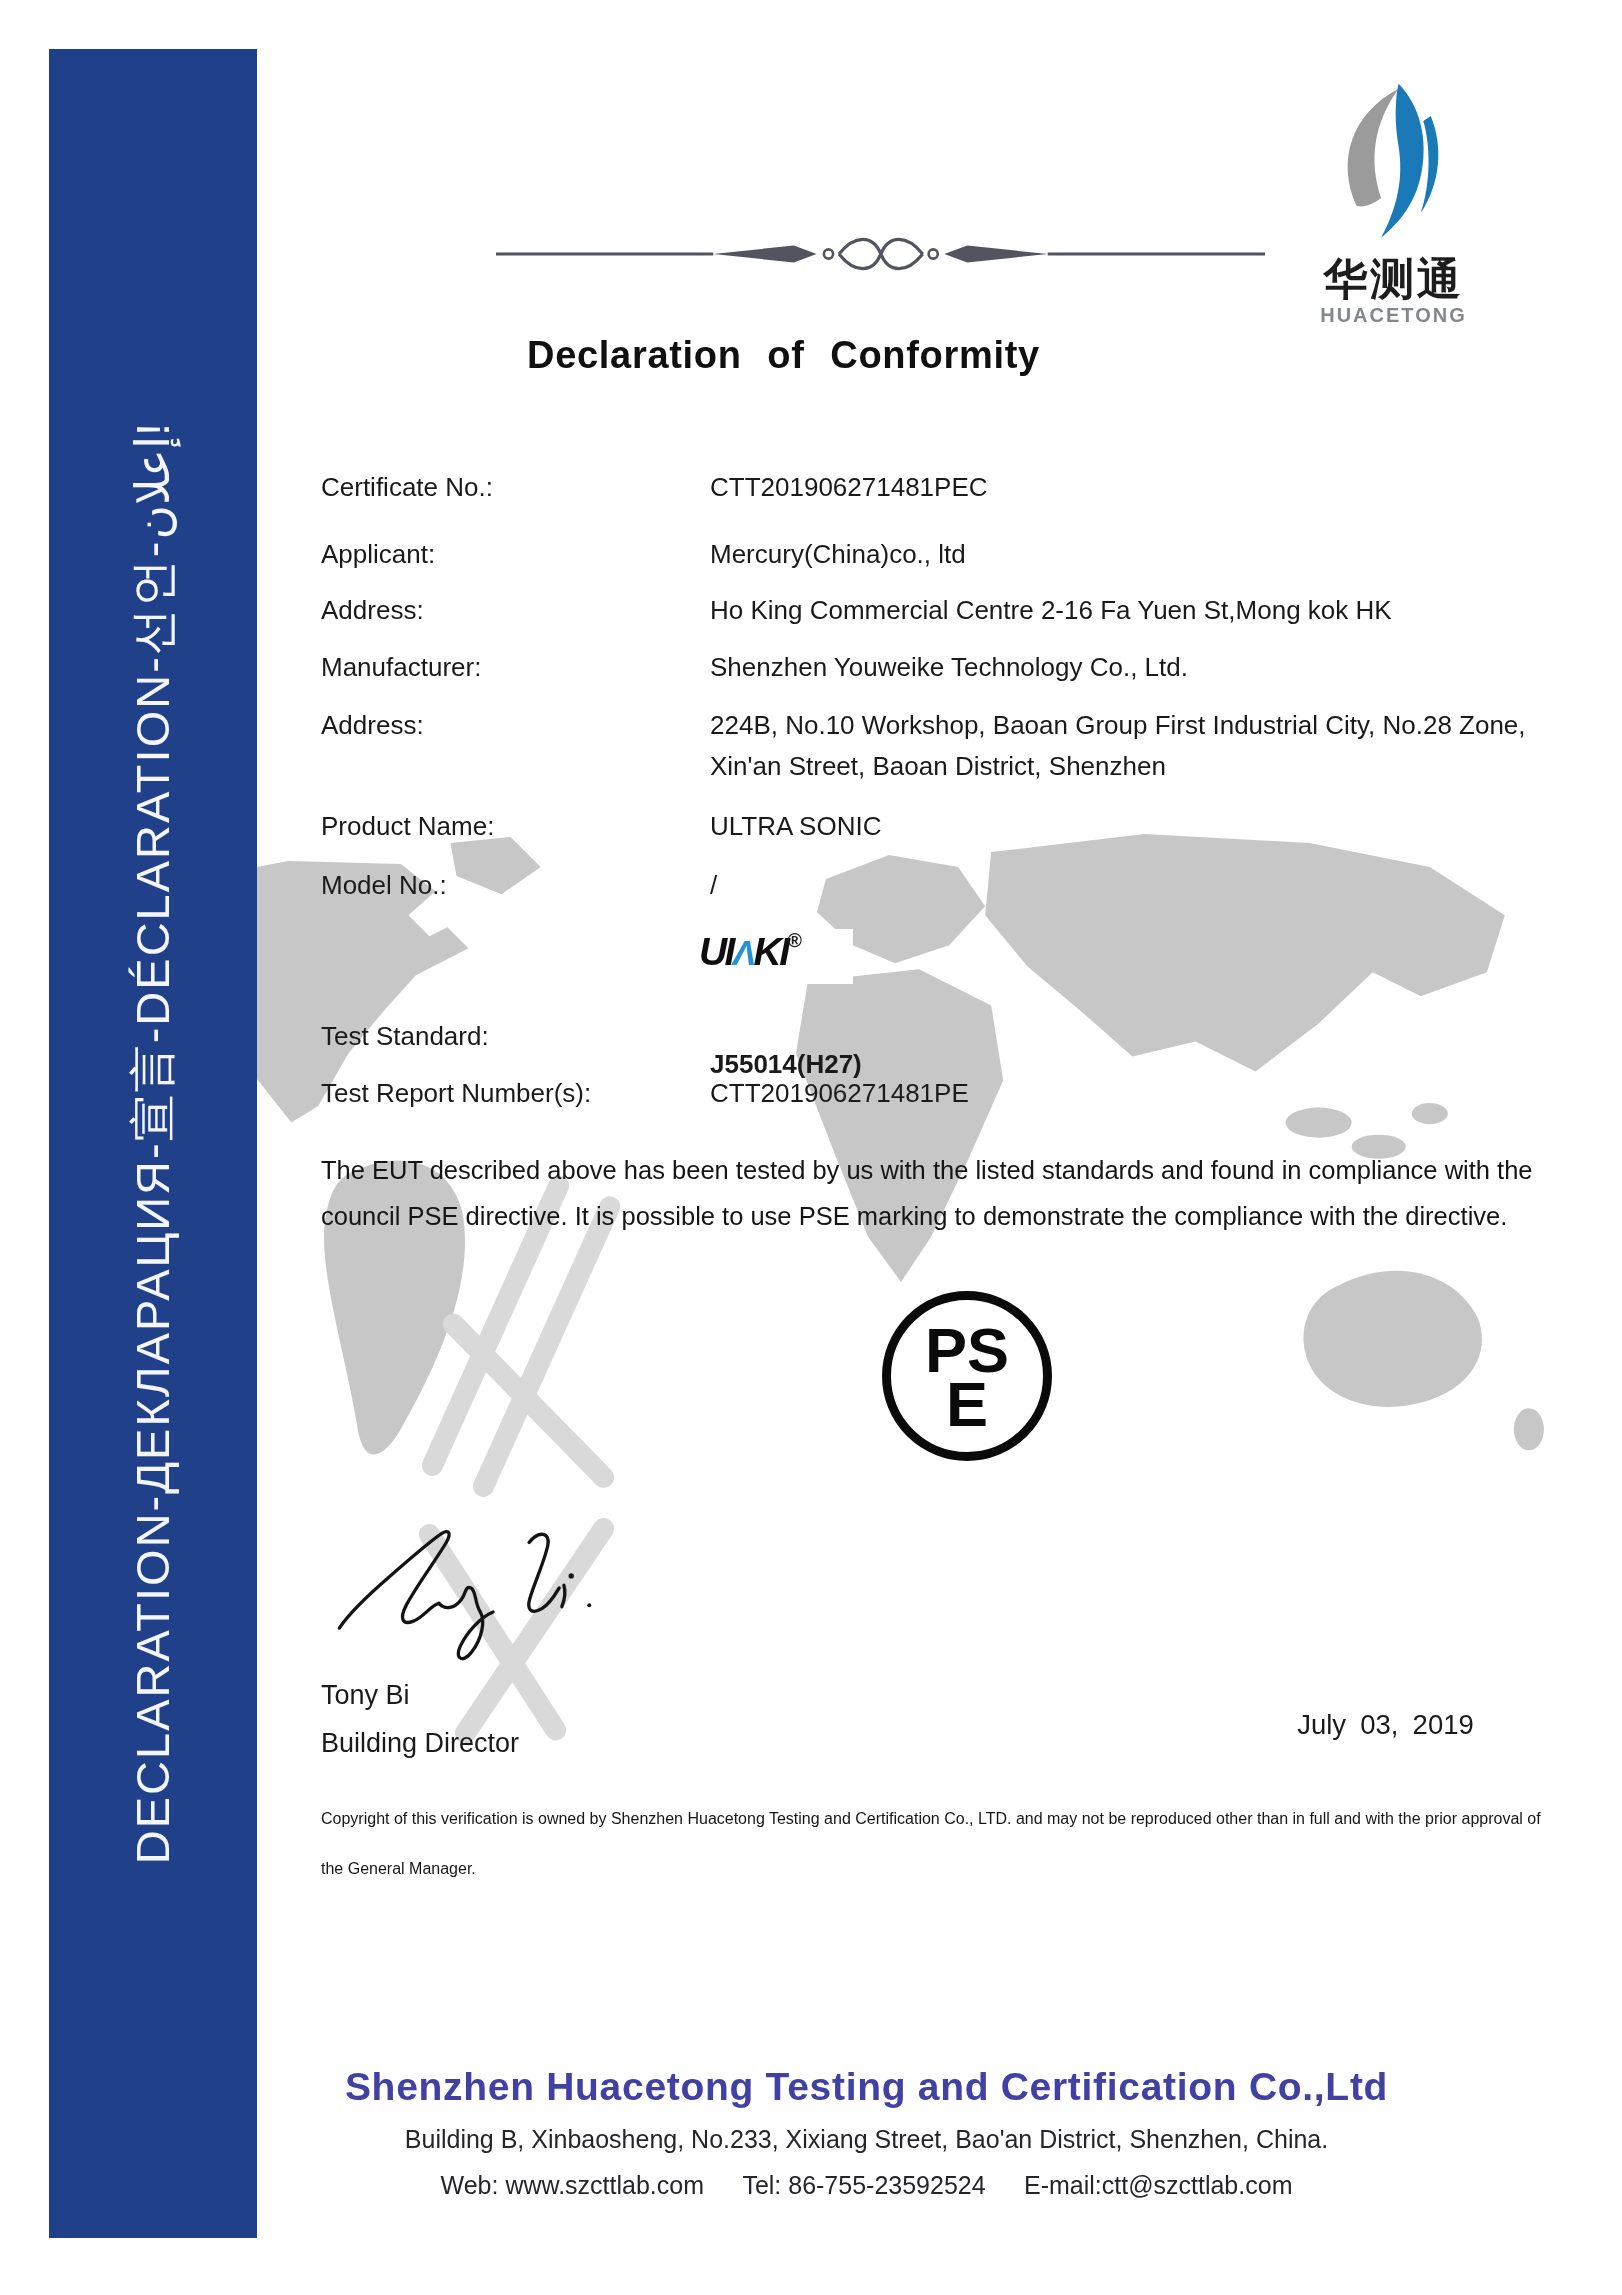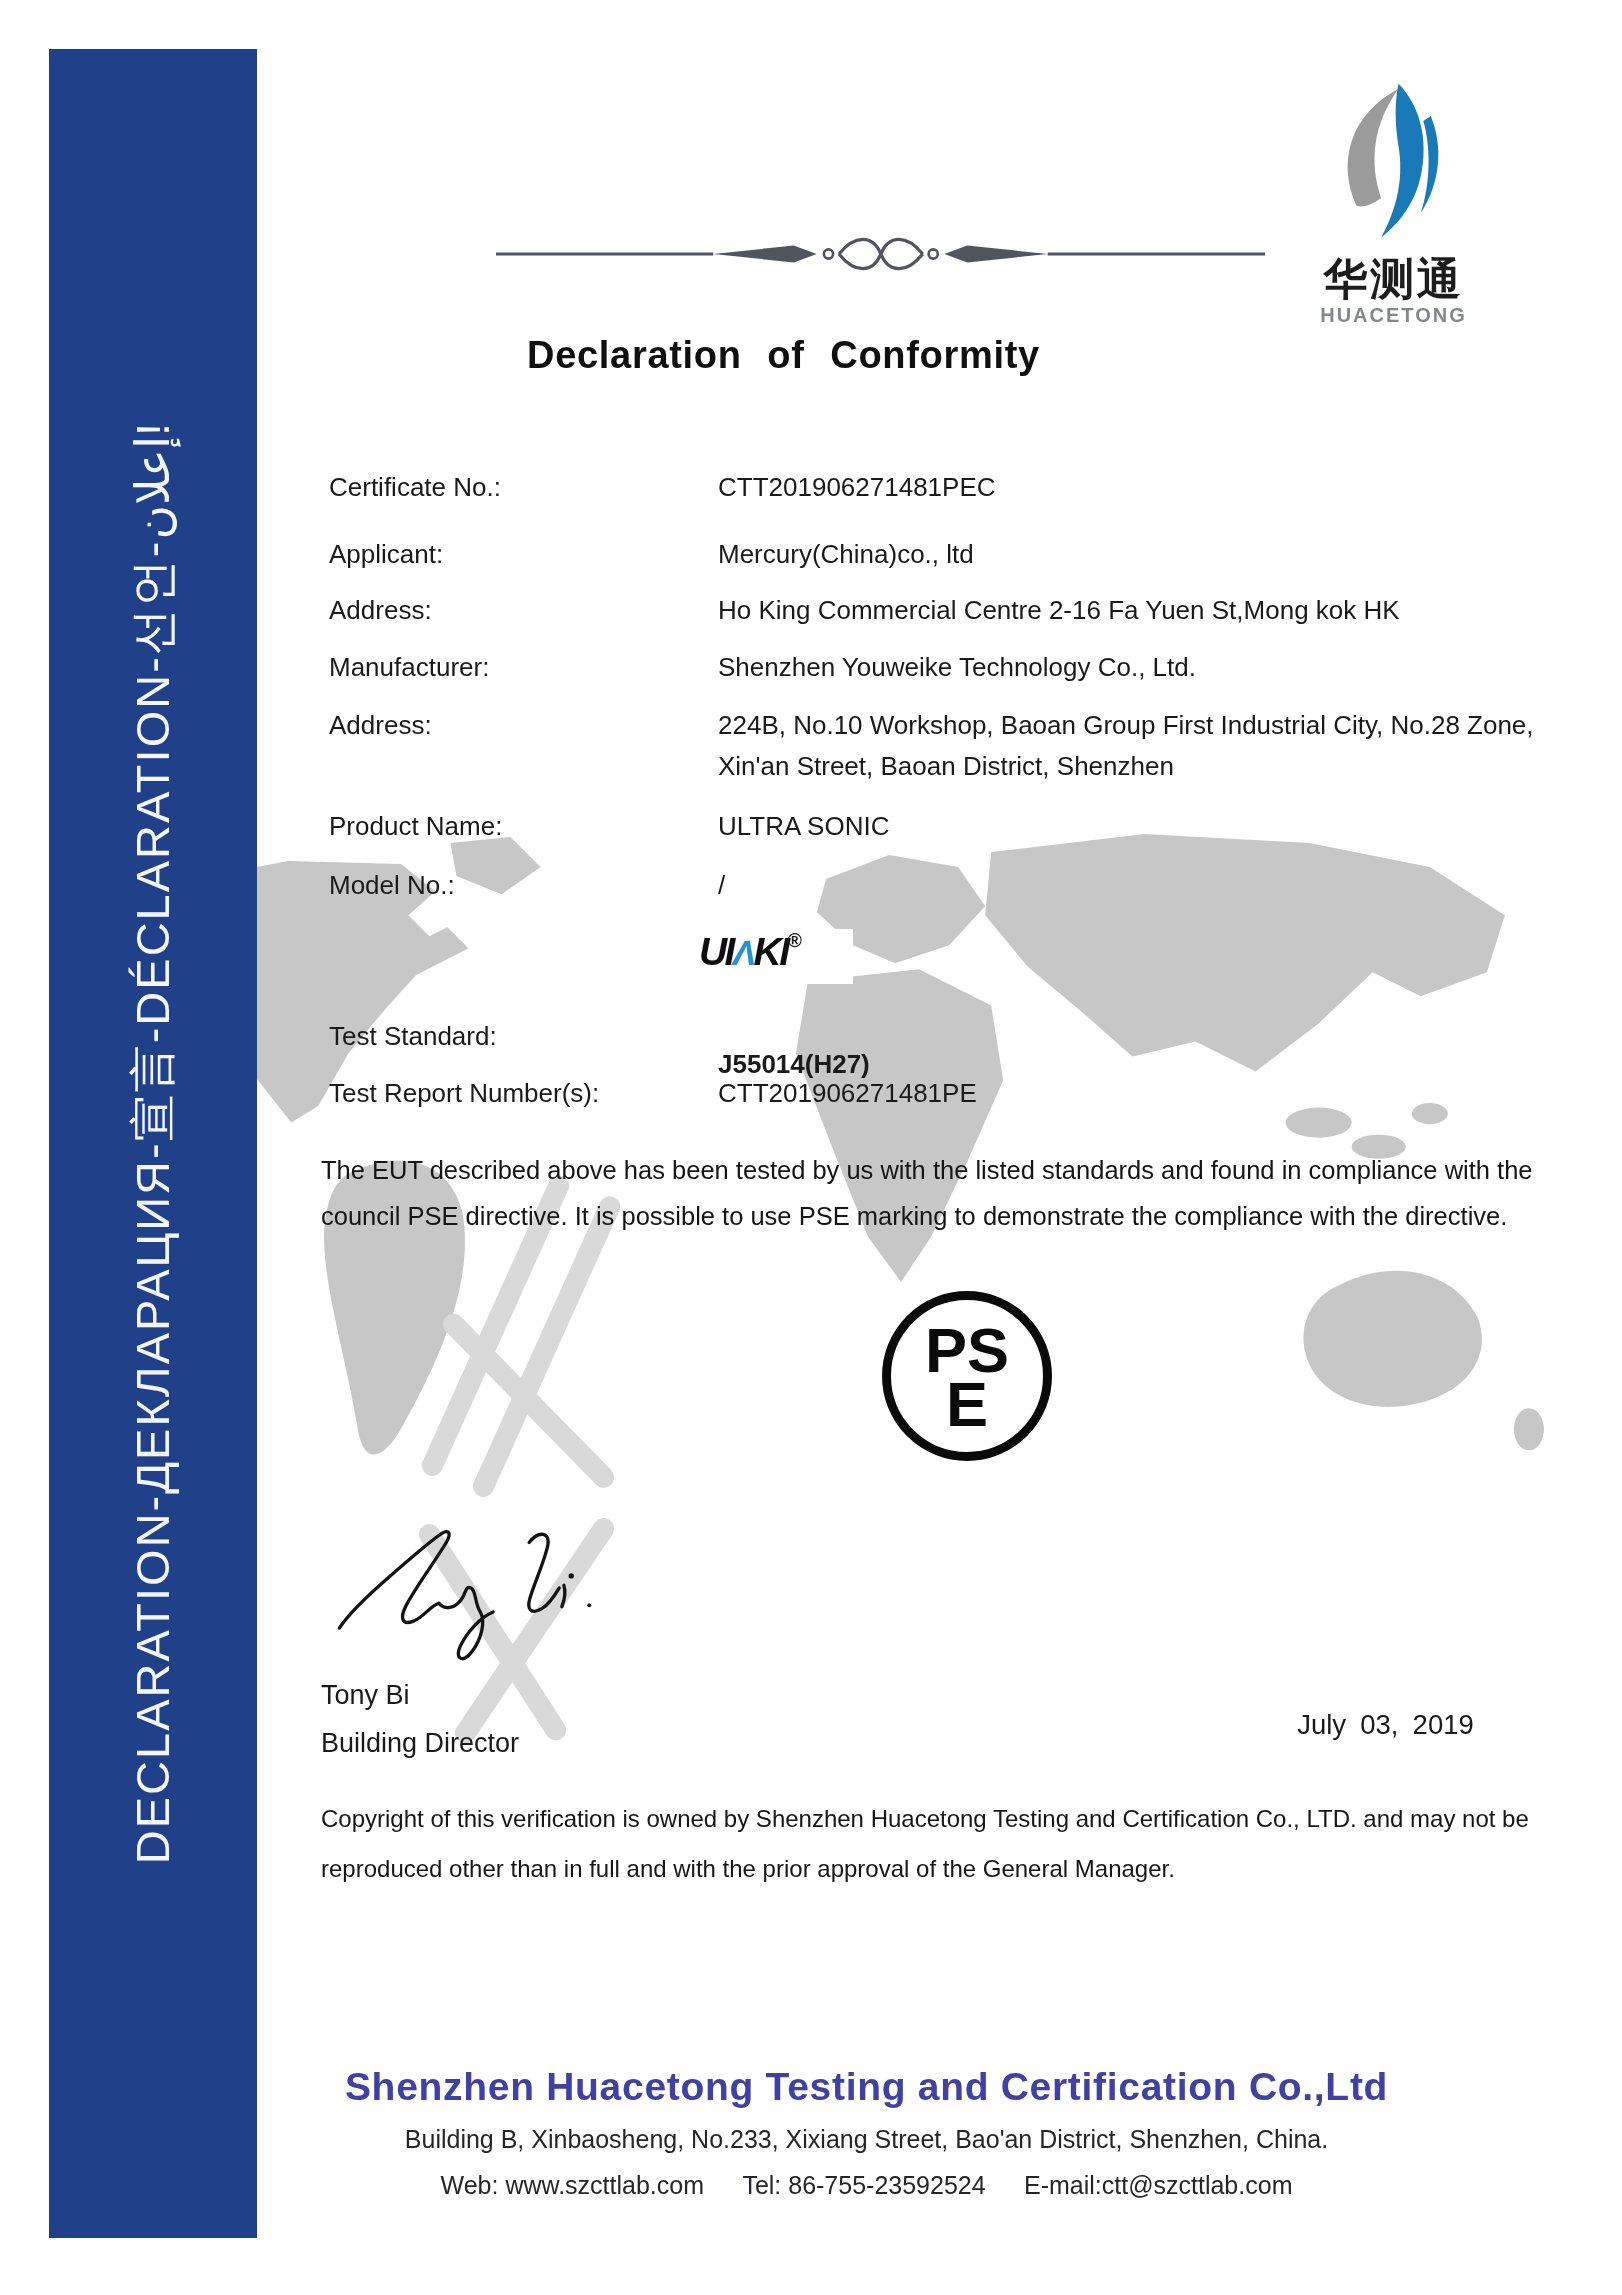--- a/index.html
+++ b/index.html
@@ -23,21 +23,21 @@
     font-size:44px;font-weight:bold;color:#1d1d1d;letter-spacing:2.6px;}
   .logo-en{position:absolute;left:1305px;top:304px;width:177px;text-align:center;
     font-size:20px;font-weight:bold;color:#84878c;letter-spacing:2px;}
   
   .divider{position:absolute;left:496px;top:229px;width:769px;height:50px;}
   
   .title{position:absolute;left:527px;top:334px;font-size:38px;font-weight:bold;
     color:#101010;word-spacing:14.4px;letter-spacing:0.7px;}
   
   .row{position:absolute;left:321px;font-size:26px;line-height:41px;z-index:2;}
-  .row .label{display:inline-block;width:389px;vertical-align:top;margin-left:8px;}
+  .row .label{display:inline-block;width:389px;vertical-align:top;}
   .row .value{display:inline-block;max-width:851px;vertical-align:top;}
   .row.bold-value .value{font-weight:bold;margin-top:28px;}
   .r0{top:467px}.r1{top:534px}.r2{top:590px}.r3{top:647px}.r4{top:705px}
   .r5{top:806px}.r6{top:865px}.r7{top:924px}.r8{top:1016px}.r9{top:1073px}
   
   .tm-logo{position:absolute;left:699px;top:929px;width:154px;height:55px;background:#ffffff;z-index:2;
     font-style:italic;font-weight:bold;white-space:nowrap;}
   .tm-logo .l{font-size:39px;letter-spacing:-2.6px;color:#0e0e0e;}
   .tm-logo .caret{font-size:35px;color:#2493d6;letter-spacing:-2.6px;}
   .tm-logo .reg{font-size:19.6px;font-style:normal;vertical-align:18.3px;color:#222;}
@@ -49,21 +49,21 @@
     border-radius:50%;box-sizing:border-box;background:rgba(255,255,255,.85);z-index:2;
     display:flex;flex-direction:column;align-items:center;justify-content:center;}
   .pse .ps{font-size:63px;font-weight:bold;line-height:56px;letter-spacing:0;color:#0a0a0a;}
   .pse .e{font-size:63px;font-weight:bold;line-height:52px;color:#0a0a0a;}
   
   .signature{position:absolute;left:330px;top:1519px;width:294px;height:162px;z-index:2;}
   .signer-name{position:absolute;left:321px;top:1680px;font-size:27px;z-index:2;}
   .signer-role{position:absolute;left:321px;top:1728px;font-size:27px;z-index:2;}
   .date{position:absolute;left:1240px;top:1709px;width:291px;text-align:center;
     font-size:27.5px;word-spacing:6.5px;z-index:2;}
-  .copyright{position:absolute;left:321px;top:1794px;width:1243px;font-size:24px;
+  .copyright{position:absolute;left:321px;top:1794px;width:1243px;font-size:16px;
     line-height:50px;color:#161616;z-index:2;}
   
   .f-company{position:absolute;left:258px;top:2065px;width:1217px;text-align:center;
     font-size:39px;font-weight:bold;color:#4040a5;letter-spacing:0.7px;z-index:2;}
   .f-address{position:absolute;left:258px;top:2125px;width:1217px;text-align:center;
     font-size:25px;color:#26262a;z-index:2;}
   .f-contact{position:absolute;left:258px;top:2171px;width:1217px;text-align:center;
     font-size:25px;color:#26262a;z-index:2;}
   .f-contact span{margin:0 15.7px;}
 </style>

